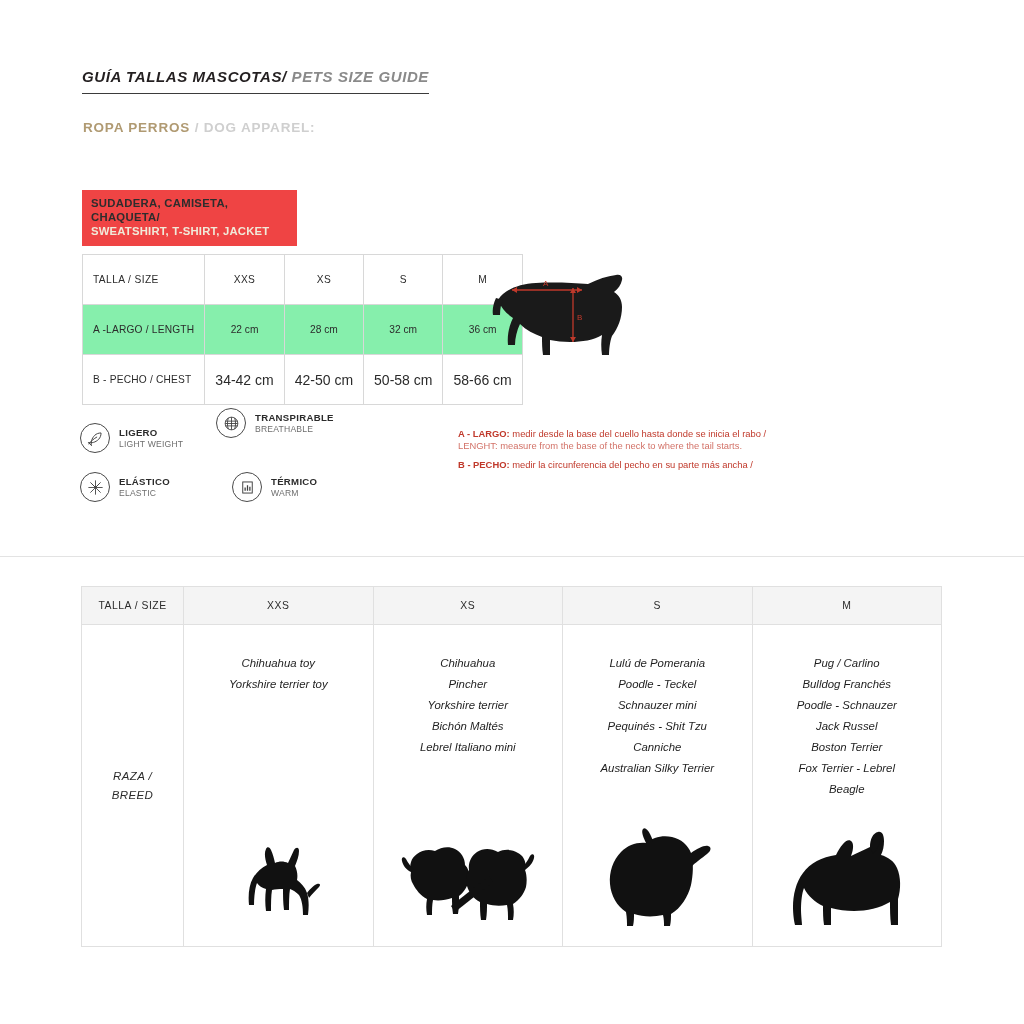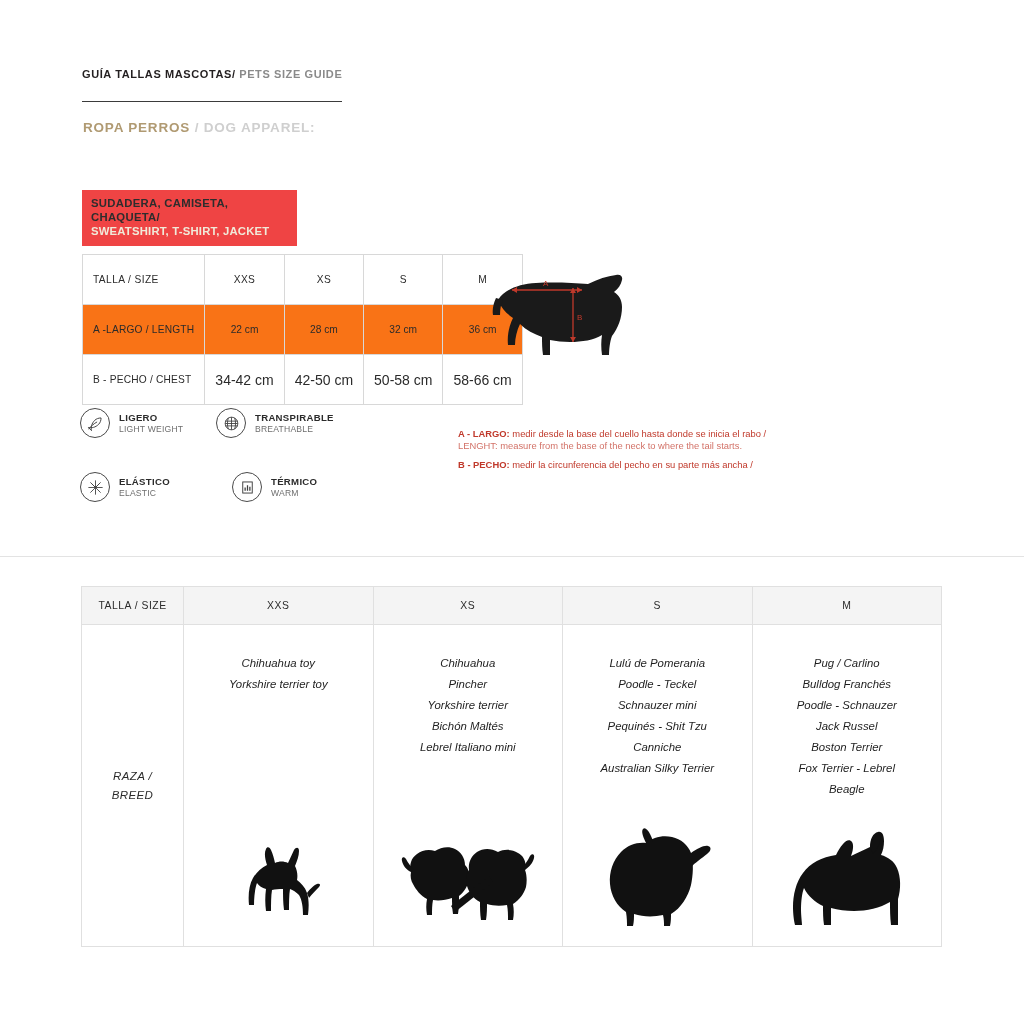--- a/index.html
+++ b/index.html
@@ -13,26 +13,27 @@
     position: relative;
     overflow: hidden;
   }
 
   .page { position: absolute; left: 0; top: 0; width: 1024px; height: 1024px; }
 
   
   .title-main {
     position: absolute;
     left: 82px; top: 68px;
-    font-size: 11px;
+    font-size: 15px;
     letter-spacing: 0.6px;
     font-weight: bold;
     white-space: nowrap;
-    padding-bottom: 21px;
+    padding-bottom: 8px;
     border-bottom: 1.2px solid #3b3b3b;
+    font-style: italic;
   }
   .title-main .es { color: #231f20; }
   .title-main .en { color: #8a8a8a; font-weight: bold; }
 
   .subtitle {
     position: absolute;
     left: 83px; top: 120px;
     font-size: 13.5px;
     letter-spacing: 0.8px;
     font-weight: bold;
@@ -64,21 +65,21 @@
     border: 1px solid #d8d8d8;
     height: 50px;
     padding: 0 10px;
     color: #2b2b2b;
     white-space: nowrap;
   }
   .meas-table .c-label { width: 102px; text-align: left; letter-spacing: 0.2px; }
   .meas-table .c-val { width: 61px; text-align: center; }
   .meas-table tr.head td { background: #ffffff; font-weight: normal; letter-spacing: 0.4px; }
   .meas-table tr.head td.c-val { font-weight: normal; }
-  .meas-table tr.alt td { background: #f97316; }
+  .meas-table tr.alt td { background: #86efac; }
   .meas-table tr.r3 td { background: #ffffff; }
   .meas-table td.nowrapsmall { font-size: 14px; }
 
   
   .features { position: absolute; left: 80px; top: 408px; width: 330px; }
   .feat {
     position: absolute;
     display: flex;
     align-items: center;
     gap: 9px;
@@ -87,21 +88,21 @@
     width: 30px; height: 30px;
     border: 1.1px solid #4a4a4a;
     border-radius: 50%;
     display: flex; align-items: center; justify-content: center;
     flex: 0 0 auto;
   }
   .feat .txt { line-height: 1.2; }
   .feat .txt .es { font-size: 9.6px; font-weight: bold; color: #2b2b2b; letter-spacing: 0.3px; display: block; }
   .feat .txt .en { font-size: 8.6px; color: #6e6e6e; letter-spacing: 0.2px; display: block; }
 
-  #feat-0 { left: 0; top: 0; }
+  #feat-0 { left: 0; top: 15px; }
   #feat-1 { left: 136px; top: 0; }
   #feat-2 { left: 0; top: 64px; }
   #feat-3 { left: 152px; top: 64px; }
 
   
   .dog-diagram { position: absolute; left: 470px; top: 262px; width: 190px; height: 120px; }
 
   
   .notes { position: absolute; left: 458px; top: 428px; width: 420px; }
   .notes .line { font-size: 9.4px; line-height: 1.32; }

